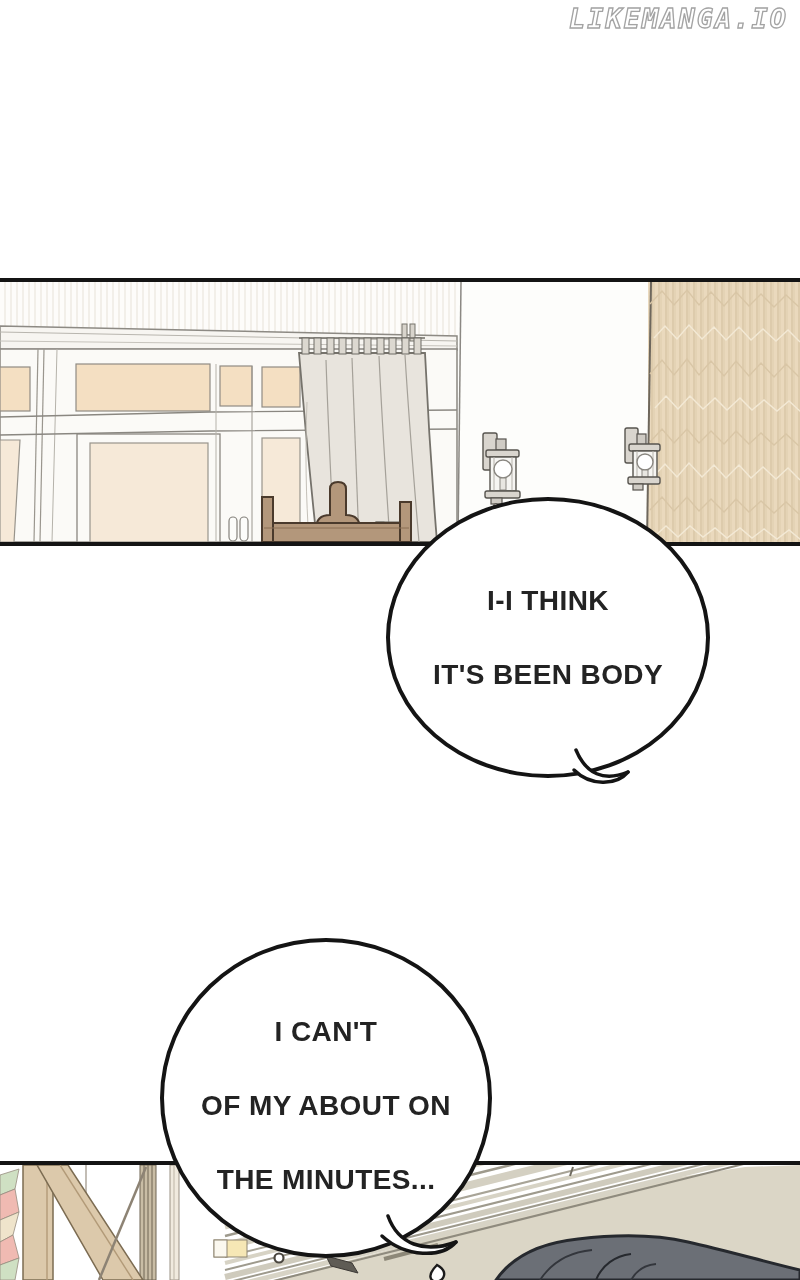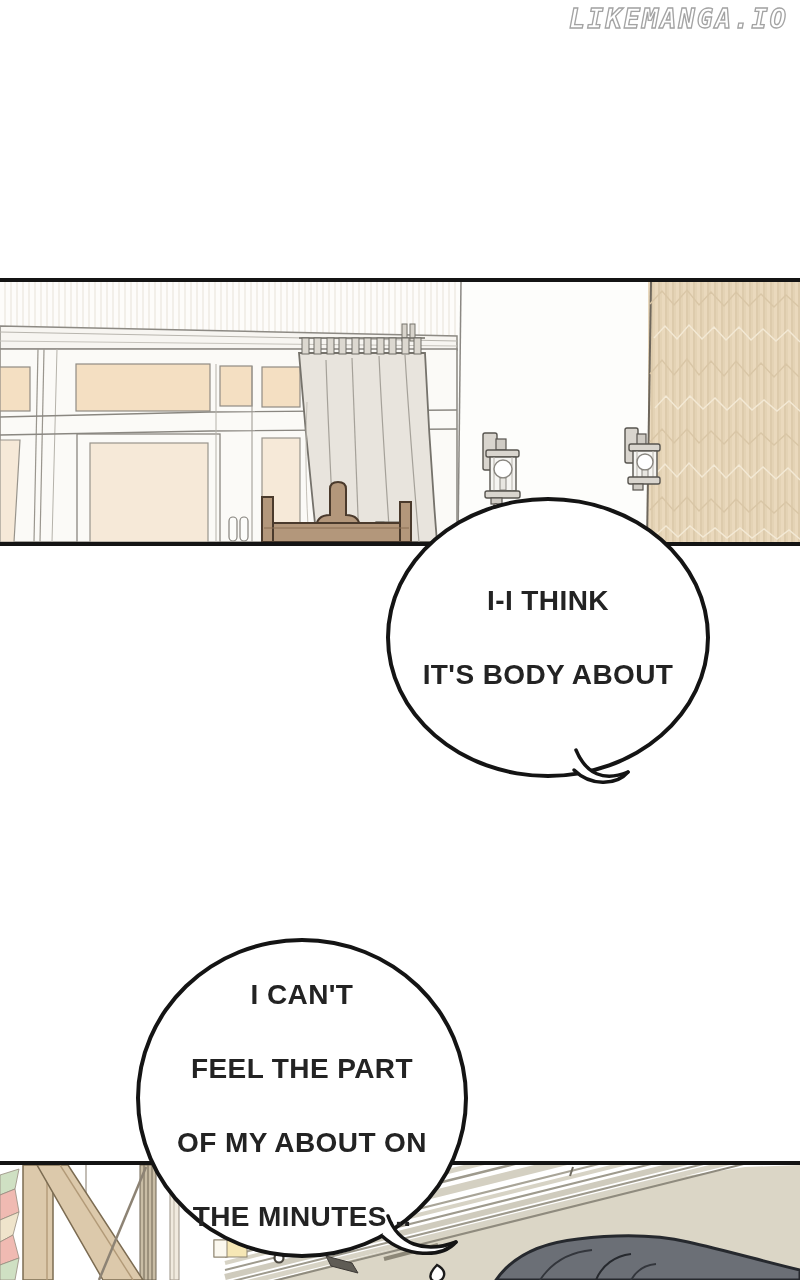--- a/index.html
+++ b/index.html
@@ -17,21 +17,21 @@
   .panel2{top:1161px;height:119px;background:#fff;z-index:1;}
   .woodwall{position:absolute;left:648px;top:0;width:152px;height:260px;z-index:1;
         background:repeating-linear-gradient(90deg,#ead9bd 0 3px,#ddcbac 3px 5px,#e4d3b5 5px 7px);}
   .panel svg{position:absolute;left:0;top:0;z-index:2;}
   .bubble{position:absolute;background:var(--bubble-fill,#fff);border:4px solid var(--line,#141414);
         border-radius:50%;display:flex;flex-direction:column;justify-content:center;
         align-items:center;z-index:5;box-sizing:border-box;gap:35px;}
   .bubble .line{font-size:28px;line-height:39px;font-weight:600;letter-spacing:.4px;
         color:var(--ink,#222);white-space:nowrap;}
   .bubble1{left:386px;top:497px;width:324px;height:281px;}
-  .bubble2{left:136px;top:938px;width:332px;height:320px;padding-top:14px;}
+  .bubble2{left:160px;top:938px;width:332px;height:320px;padding-top:14px;}
   .tail{position:absolute;z-index:6;}
   .tail1{left:570px;top:744px;}
   .tail2{left:378px;top:1214px;}
 </style>
 </head>
 <body>
 
 <div class="page">
 
   <div class="watermark">LIKEMANGA.IO</div>
@@ -146,31 +146,30 @@
         <circle cx="645" cy="180" r="8" fill="#ffffff" stroke="#8a8781" stroke-width="1.4"></circle>
         <rect x="642" y="188" width="6" height="9" fill="#e8e6e1" stroke="#8a8781" stroke-width="1"></rect>
         <rect x="628" y="195" width="32" height="7" rx="2" fill="var(--lamp-metal,#d9d5ce)" stroke="#57544f" stroke-width="1.4"></rect>
         <rect x="633" y="202" width="10" height="6" fill="#cfcbc4" stroke="#57544f" stroke-width="1.2"></rect>
       </g>
     </svg>
   </section>
 
   <div class="bubble bubble1">
     <div class="line">I-I THINK</div>
-    <div class="line">IT'S BODY ABOUT</div>
+    <div class="line">IT'S BEEN BODY</div>
   </div>
   <svg class="tail tail1" width="80" height="52">
     <path d="M6,6 C16,30 34,38 58,28 C46,42 20,42 4,26 Z" fill="var(--bubble-fill,#fff)"></path>
     <path d="M6,6 C16,30 34,38 58,28" fill="none" stroke="var(--line,#141414)" stroke-width="3.5" stroke-linecap="round"></path>
     <path d="M58,28 C46,42 20,42 4,26" fill="none" stroke="var(--line,#141414)" stroke-width="3.5" stroke-linecap="round"></path>
   </svg>
 
   <div class="bubble bubble2">
     <div class="line">I CAN'T</div>
-    <div class="line">FEEL THE PART</div>
     <div class="line">OF MY ABOUT ON</div>
     <div class="line">THE MINUTES...</div>
   </div>
   <svg class="tail tail2" width="95" height="52">
     <path d="M10,2 C20,30 46,40 78,28 C64,44 28,44 4,22 Z" fill="var(--bubble-fill,#fff)"></path>
     <path d="M10,2 C20,30 46,40 78,28" fill="none" stroke="var(--line,#141414)" stroke-width="3.5" stroke-linecap="round"></path>
     <path d="M78,28 C64,44 28,44 4,22" fill="none" stroke="var(--line,#141414)" stroke-width="3.5" stroke-linecap="round"></path>
   </svg>
 
   <section class="panel panel2">

